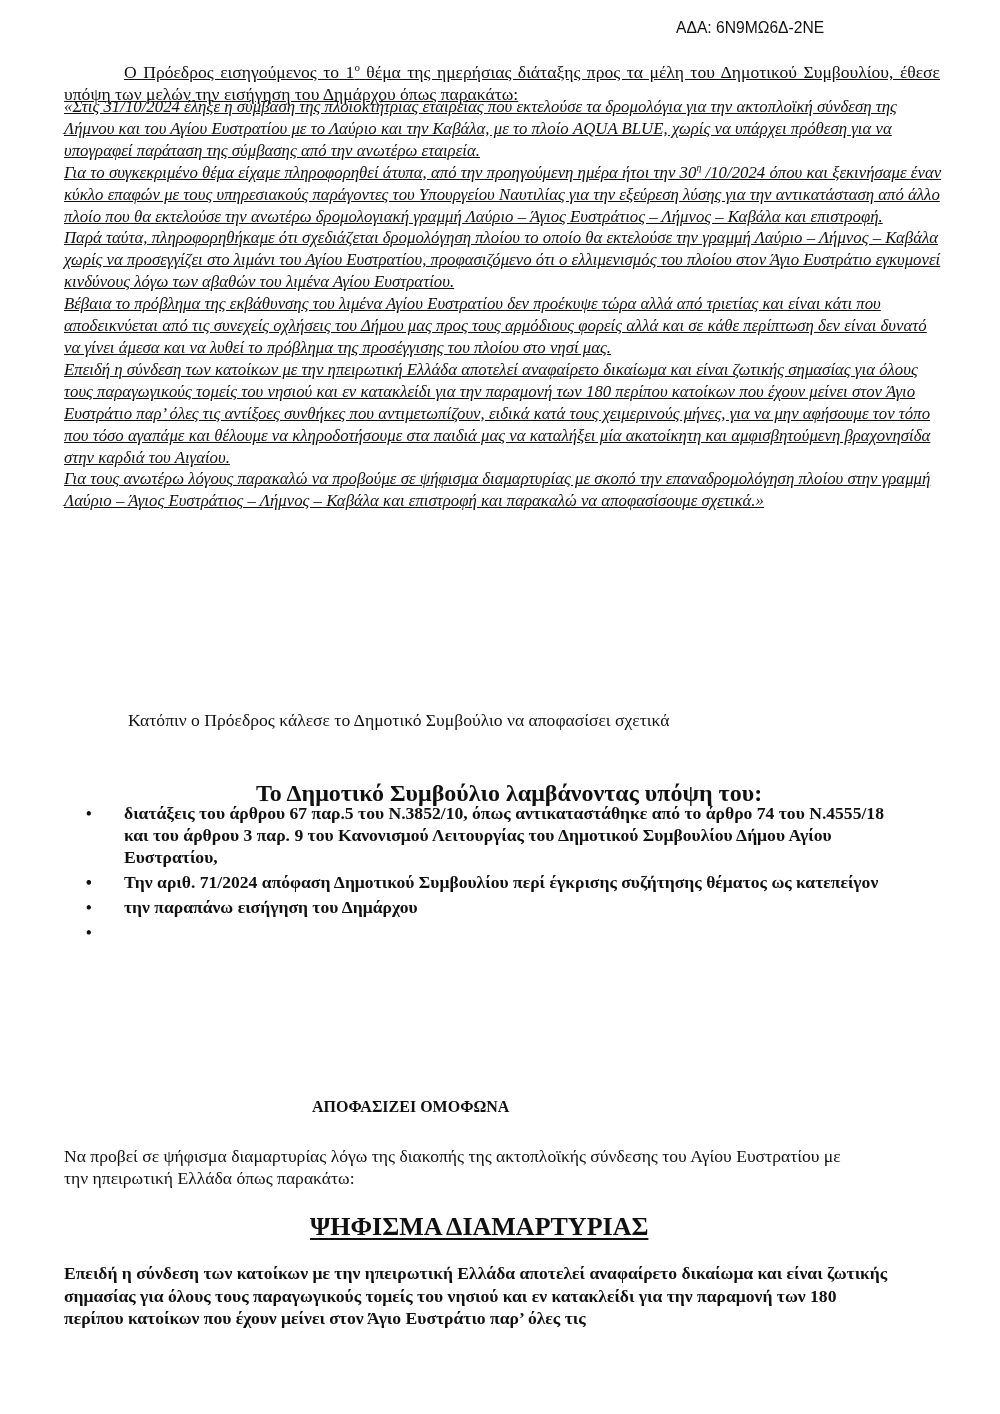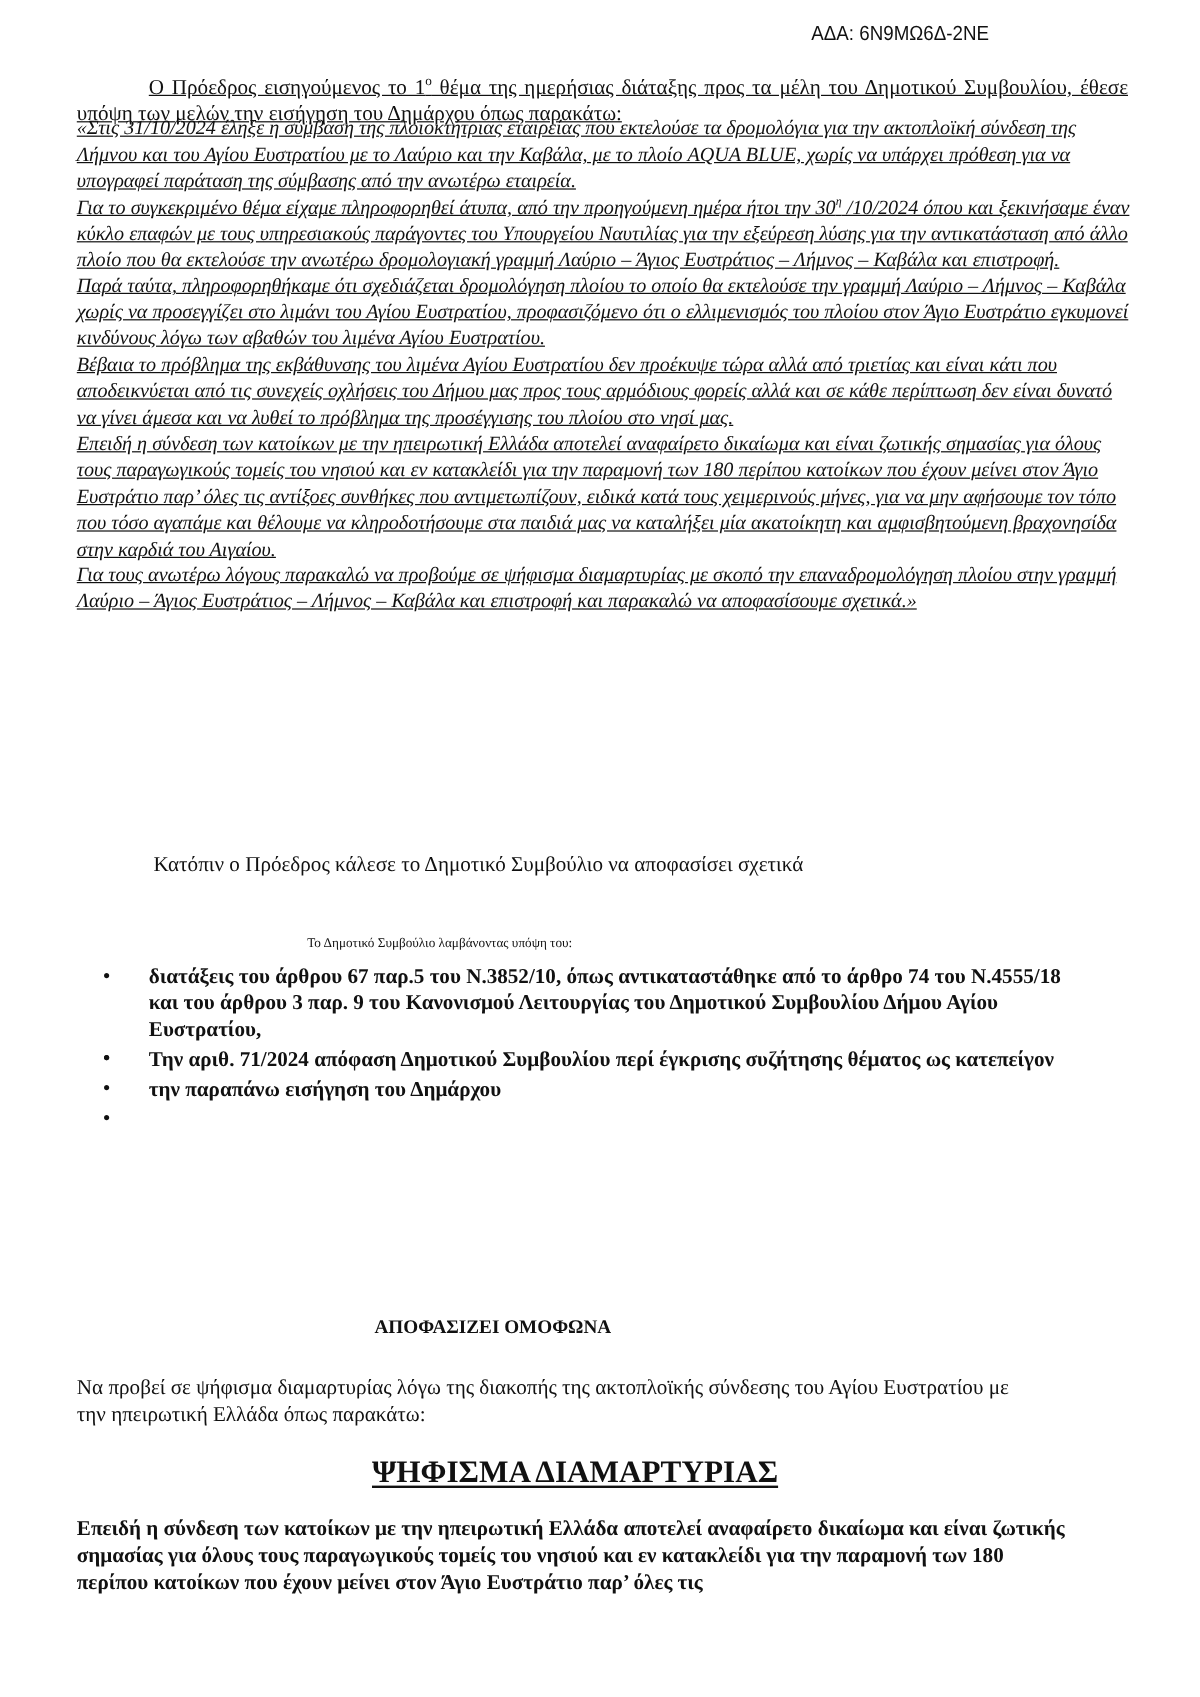--- a/index.html
+++ b/index.html
@@ -6,21 +6,21 @@
   body { width:1000px; height:1414px; position:relative; overflow:hidden; color:#111; font-family:"Liberation Serif", serif; }
   .ada { position:absolute; top:18px; left:676px; font-family:"Liberation Sans", sans-serif; font-size:17px; letter-spacing:0; color:#111; transform:scaleX(0.92); transform-origin:left; }
   .p { position:absolute; left:64px; width:876px; font-size:17.6px; line-height:21.9px;text-decoration:underline; }
   .intro { top:62px; text-align:justify; }
   .intro .indent { display:inline-block; width:60px; }
   .intro sup { font-size:11px; vertical-align:7px; line-height:0; }
   .quote { top:96px; font-style:italic; font-size:16.8px; line-height:21.9px; width:880px; }
   .quote sup { font-size:10px; vertical-align:7px; line-height:0; }
   .quote .blk { display:block; }
   .katopin { position:absolute; top:710px; left:110px; font-size:17.6px;margin-left:18px; }
-  .cons-title { position:absolute; top:780px; left:256px; font-weight:normal; font-size:11px; }
+  .cons-title { position:absolute; top:780px; left:256px; font-weight:bold; font-size:24px; }
   .cons-list { position:absolute; top:803px; left:86px; width:800px; margin:0; padding:0; list-style:none; font-weight:bold; font-size:17.6px; line-height:21.9px; }
   .cons-list li { position:relative; padding-left:38px; margin-bottom:3px; }
   .cons-list li .bullet { position:absolute; left:0; top:0; font-size:16px; }
   .decides { position:absolute; top:1098px; left:312px; font-weight:bold; font-size:16px; }
   .decides-text { position:absolute; top:1120px; left:64px; width:800px; font-size:17.6px; line-height:22px;margin-top:25px; }
   .res-title { position:absolute; top:1212px; left:310px; font-weight:bold; font-size:26px; text-decoration:underline; text-underline-offset:3px; text-decoration-thickness:2px; }
   .res-body { position:absolute; top:1262px; left:64px; width:830px; font-weight:bold; font-size:17.6px; line-height:22.5px; }
 </style>
 </head>
 <body>

